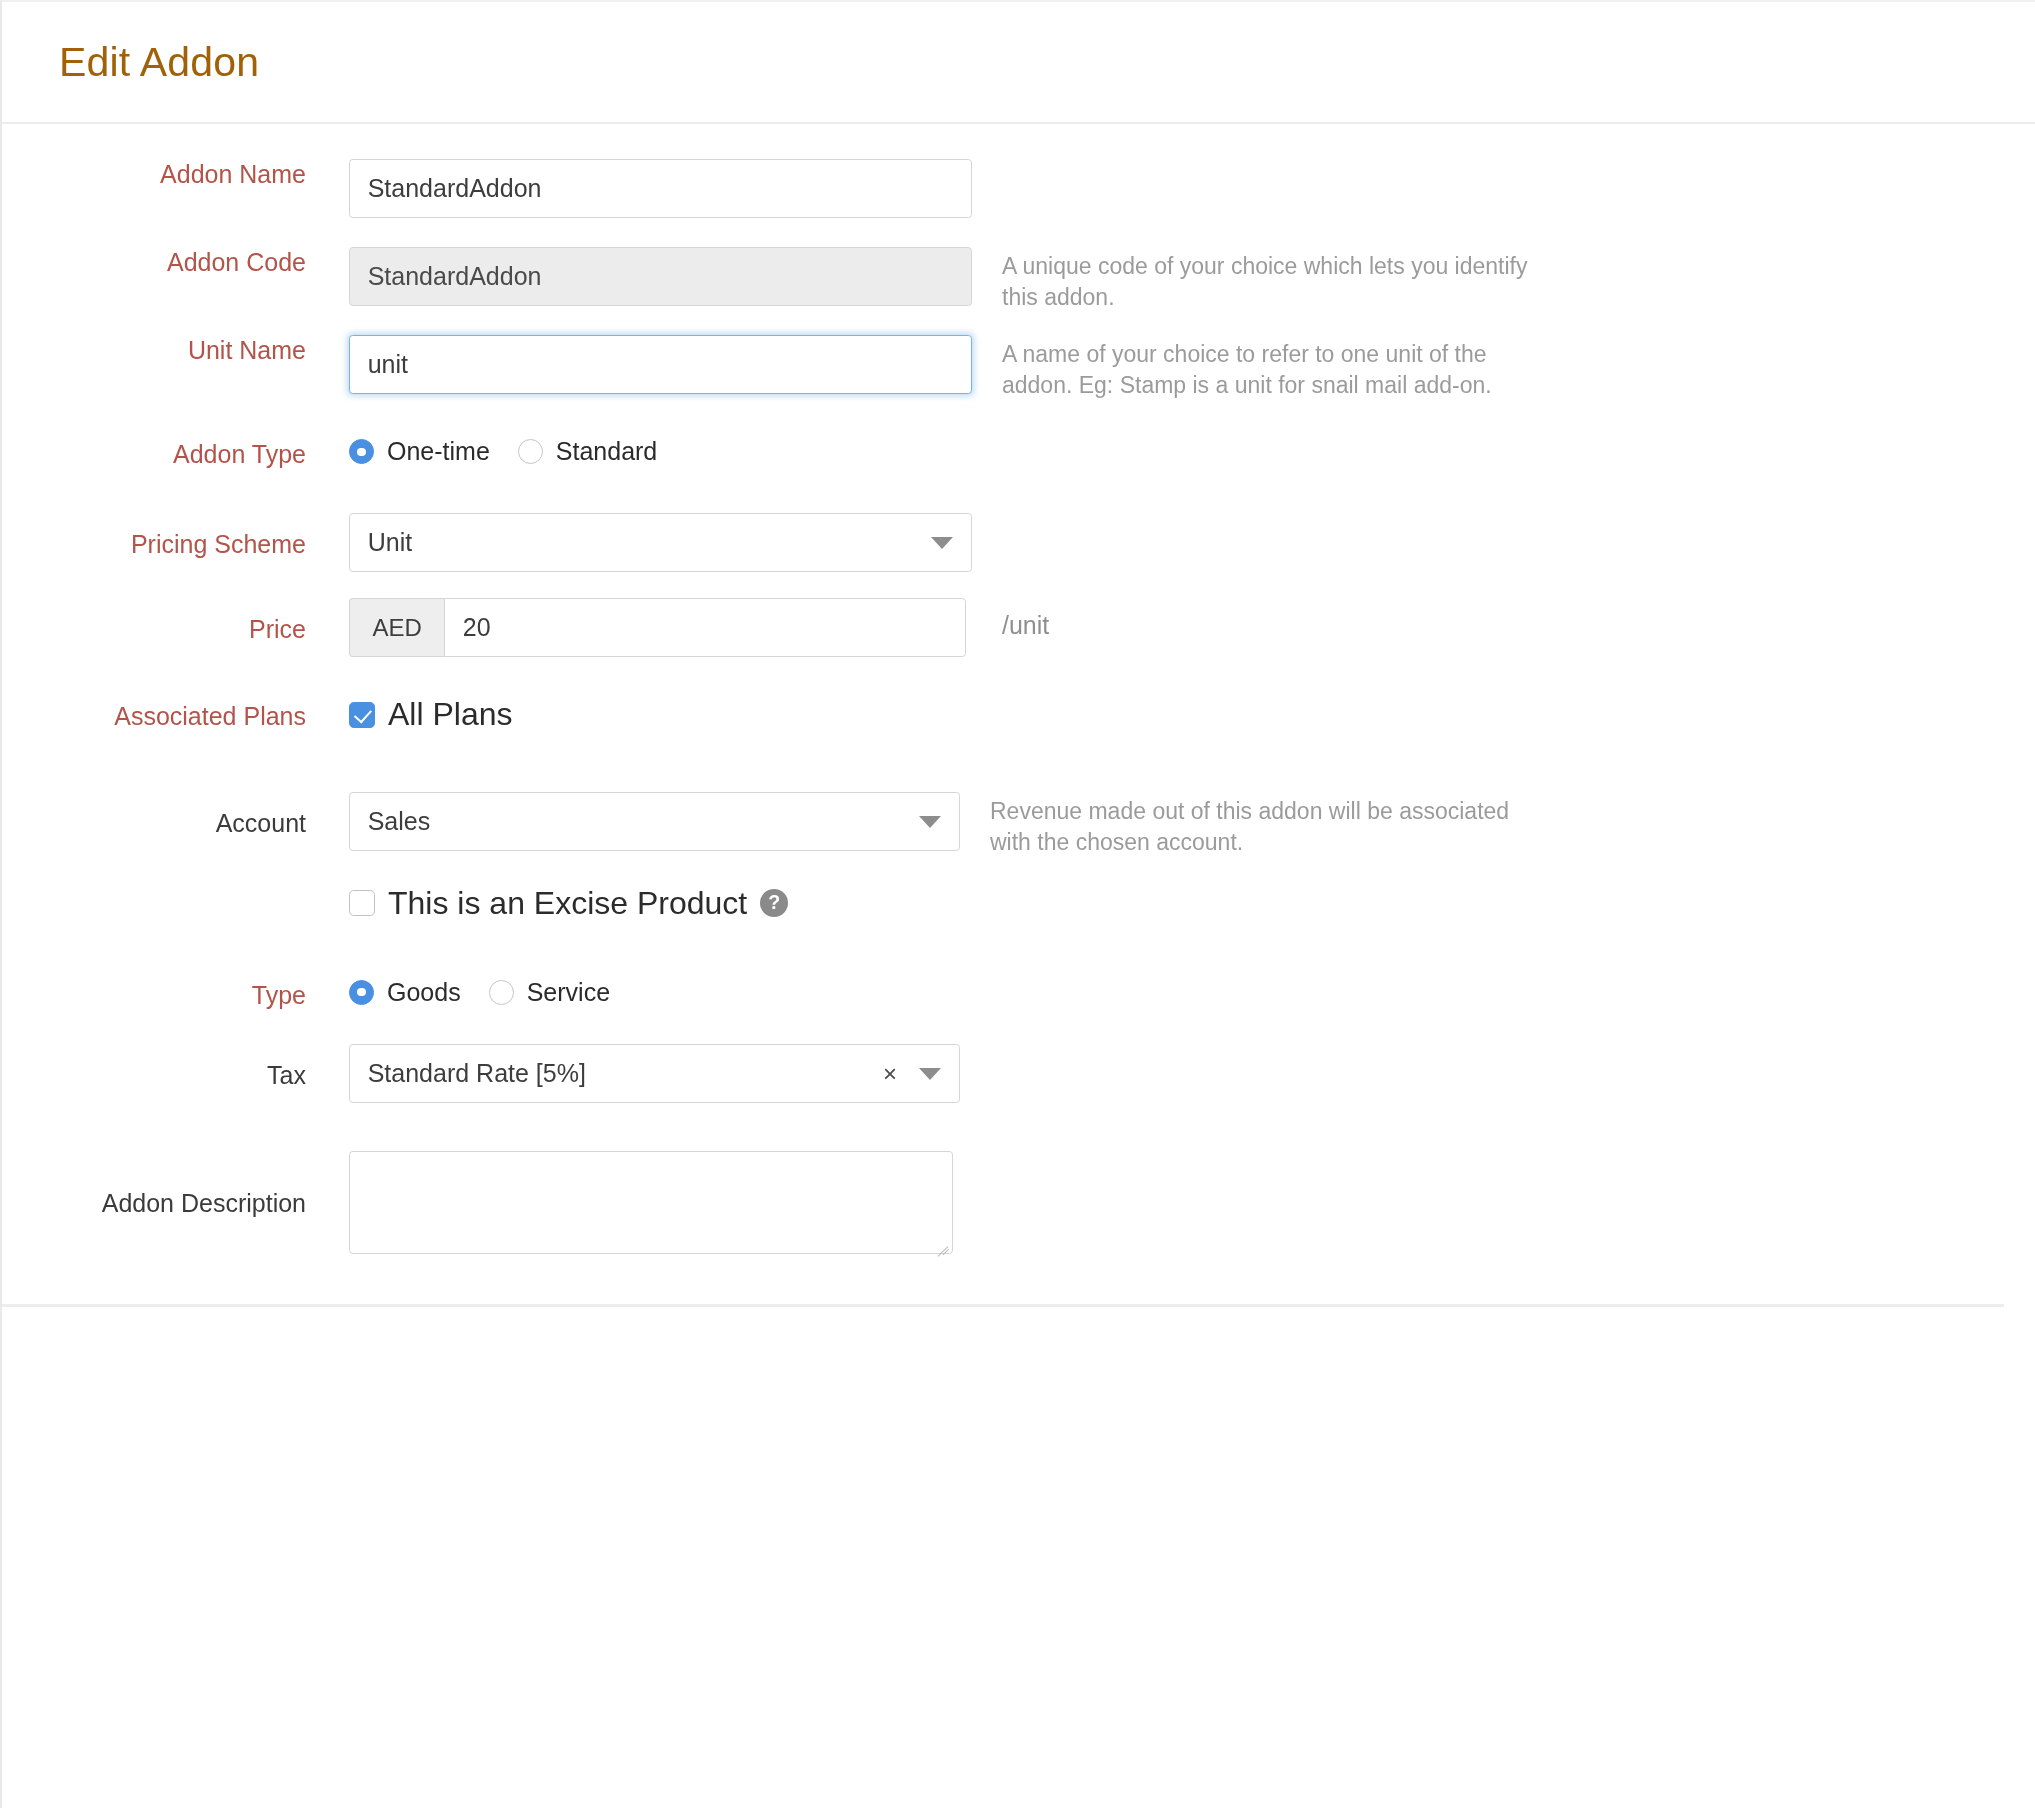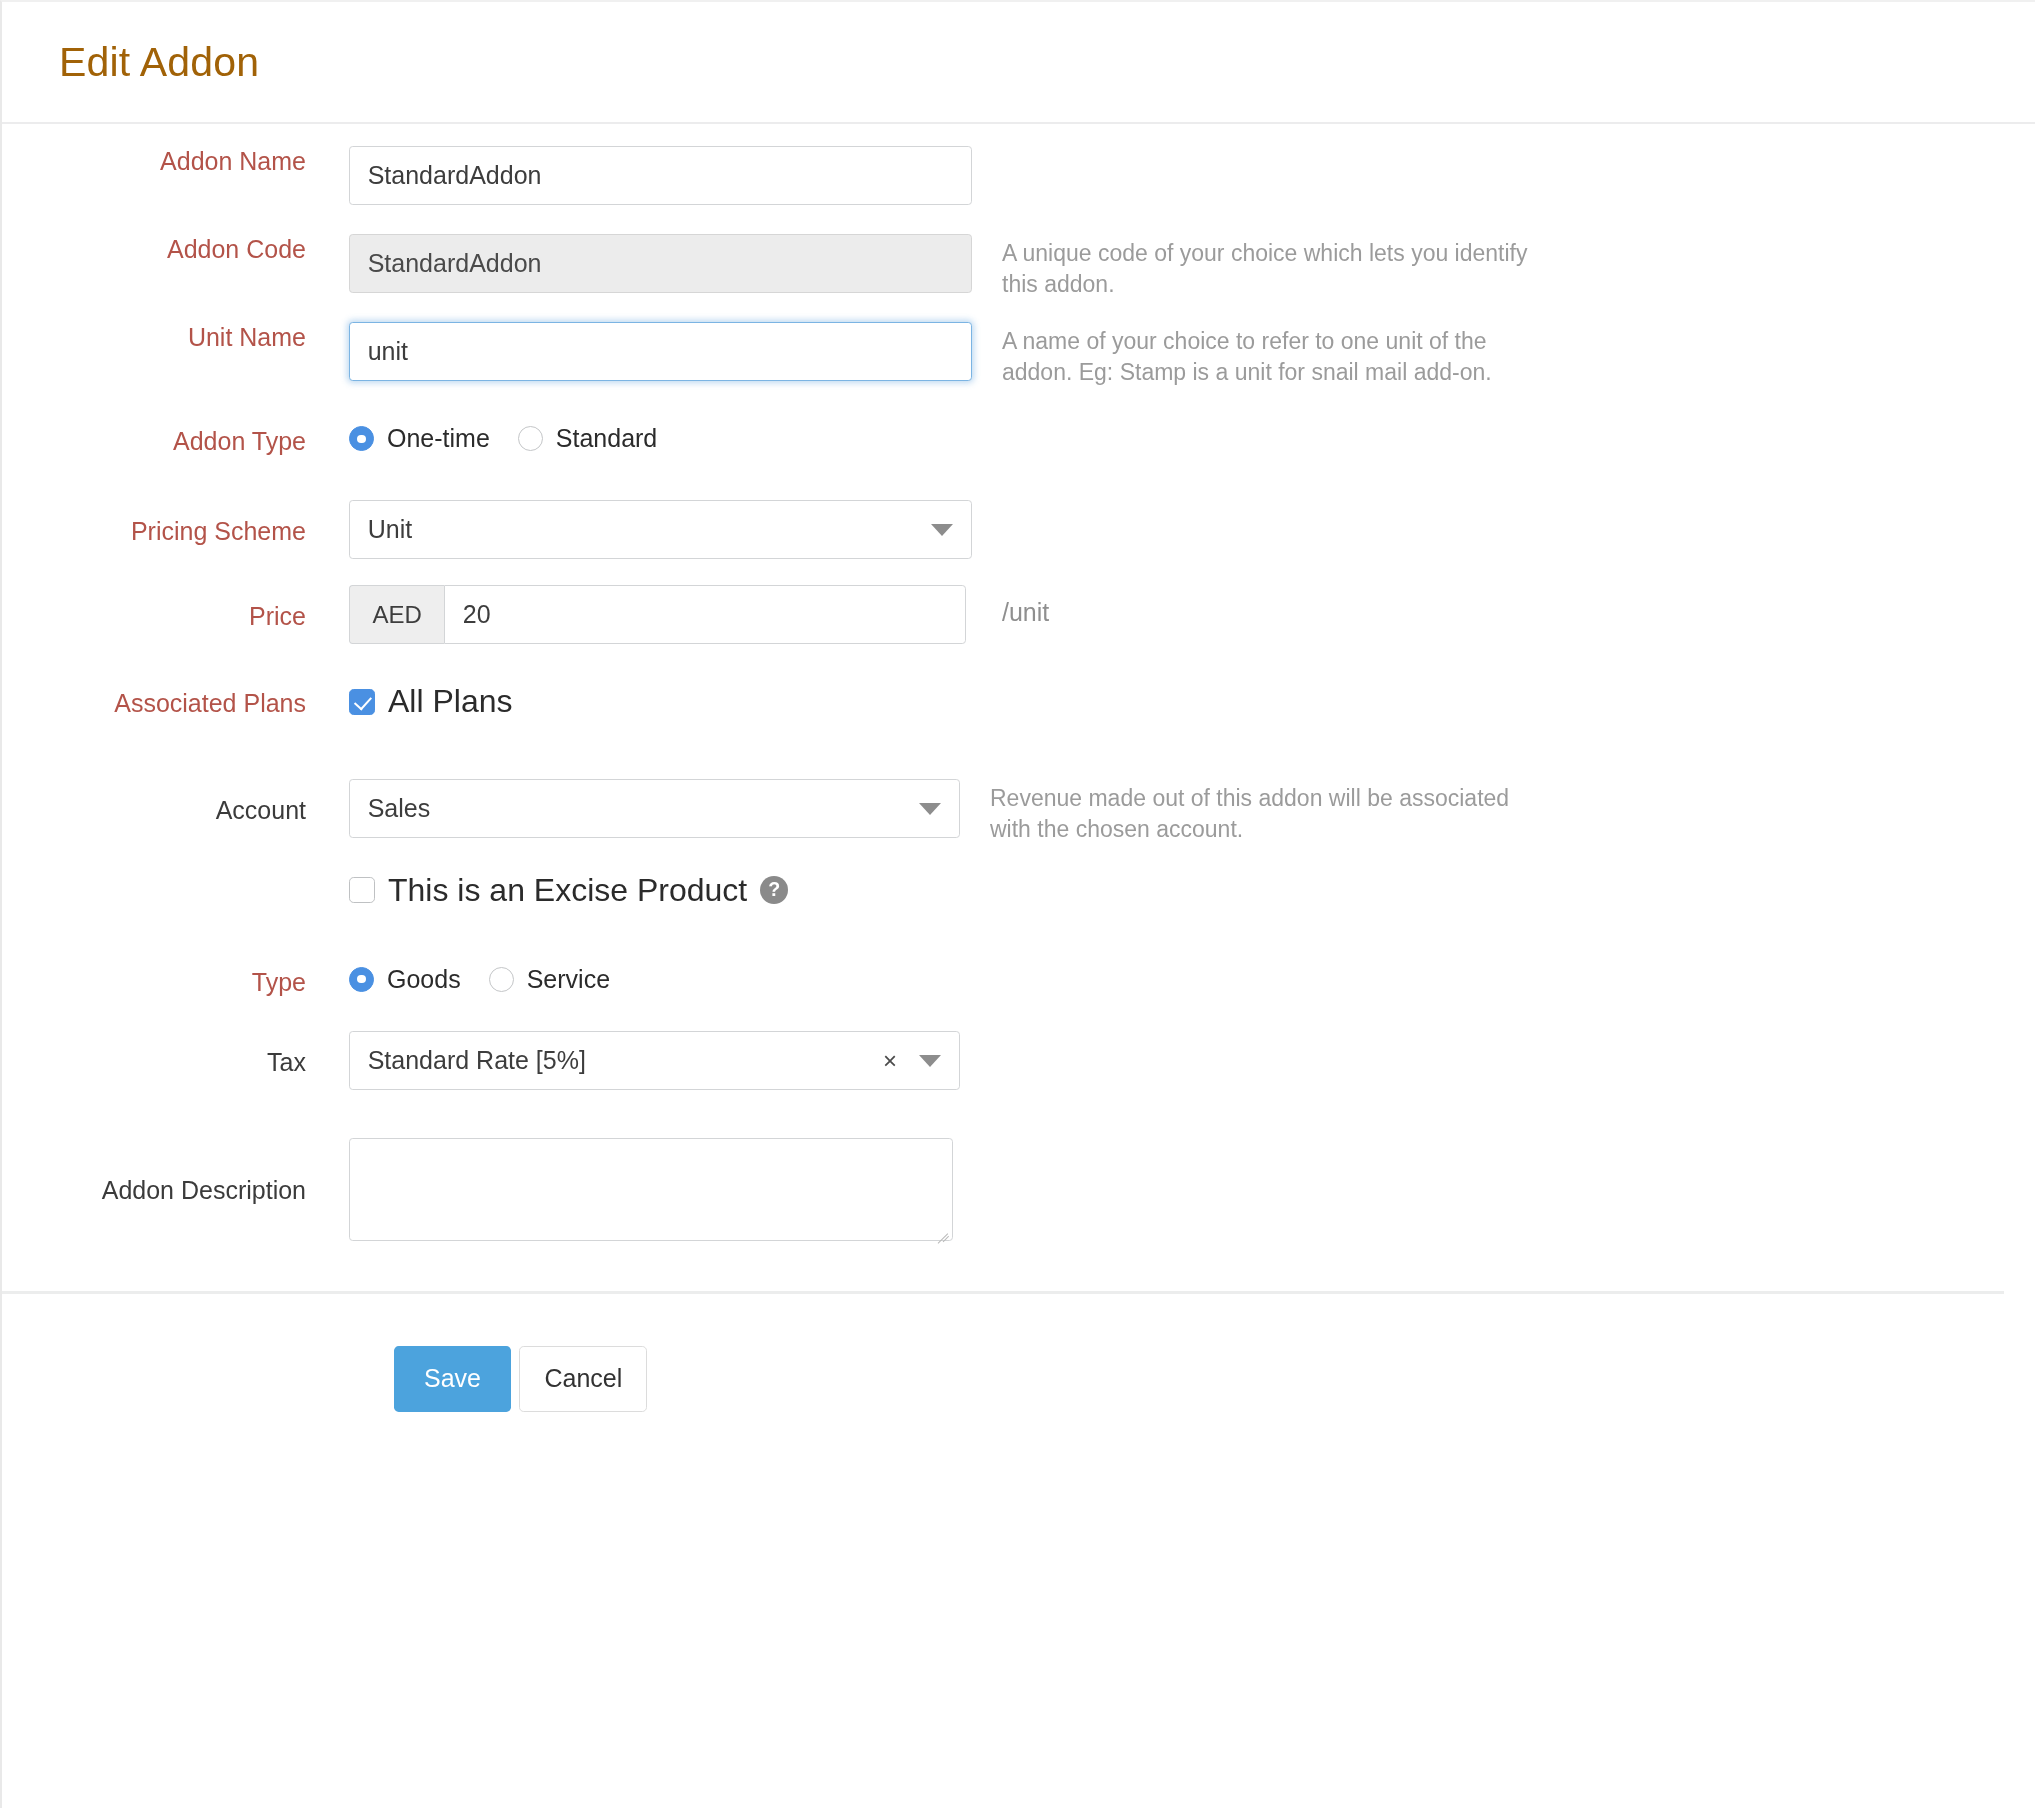--- a/index.html
+++ b/index.html
@@ -269,21 +269,21 @@
 <body>
 
 <div class="page">
 
   <div class="header">
     <div class="header-title">Edit Addon</div>
   </div>
 
   <div class="form">
 
-    <div class="row" style="">
+    <div class="row" style="margin-top:13px;">
       <div class="label-col req">Addon Name</div>
       <div class="field-col">
         <input class="inp wide" type="text" value="StandardAddon" style="">
       </div>
     </div>
 
     <div class="row" style="margin-top:29px;">
       <div class="label-col req">Addon Code</div>
       <div class="field-col">
         <input class="inp wide disabled" type="text" readonly="" value="StandardAddon" style="">
@@ -401,19 +401,15 @@
         <div class="ta">
           <span class="grip"></span>
         </div>
       </div>
     </div>
 
   </div>
 
   <div class="divider" style="margin-top:50px;"></div>
 
-  <div class="footer">
-    <div class="btn btn-primary">Save</div>
-    <div class="btn btn-default">Cancel</div>
-  </div>
 
 </div>
 
 
 </body></html>

